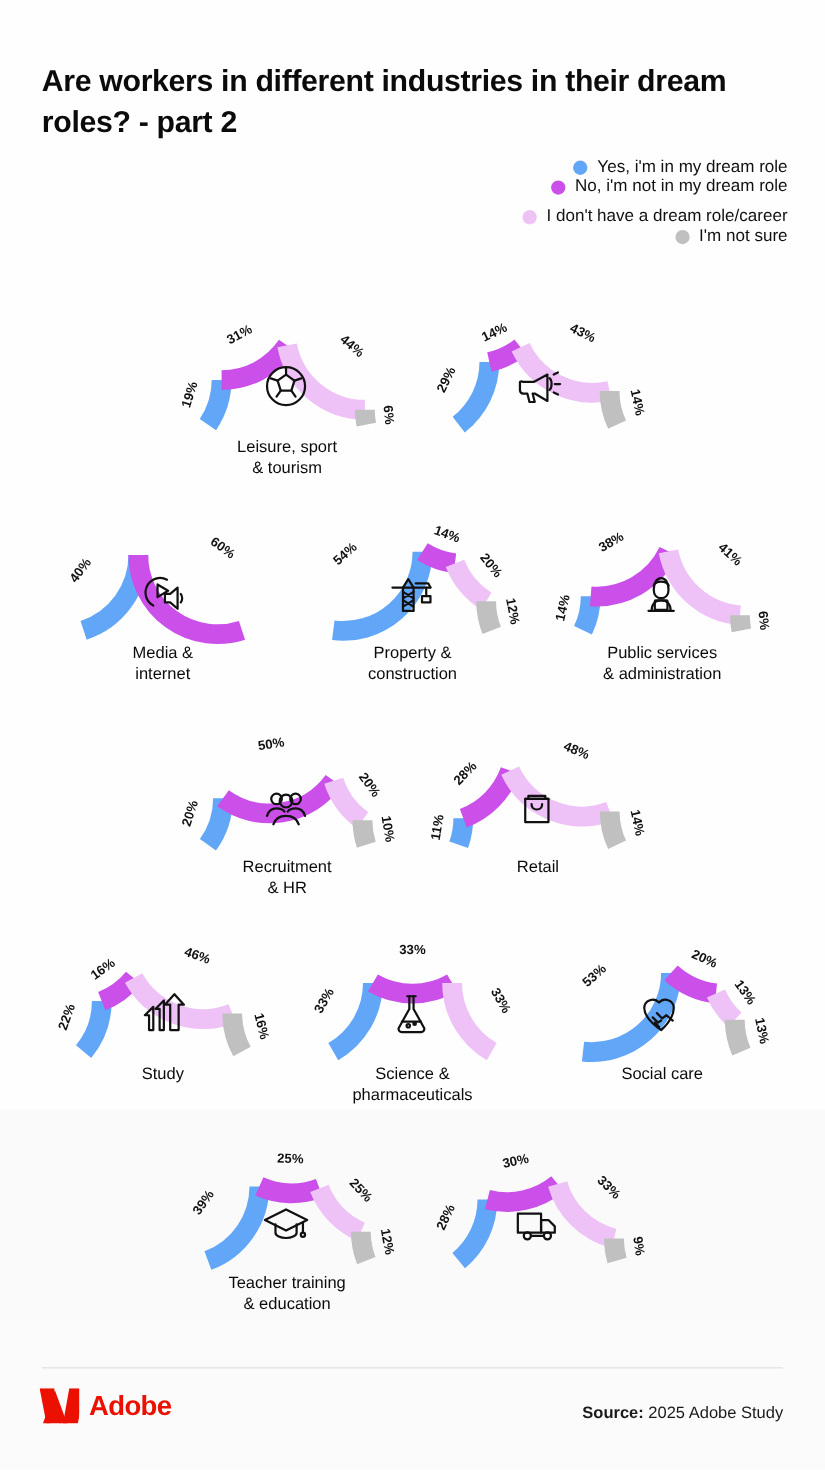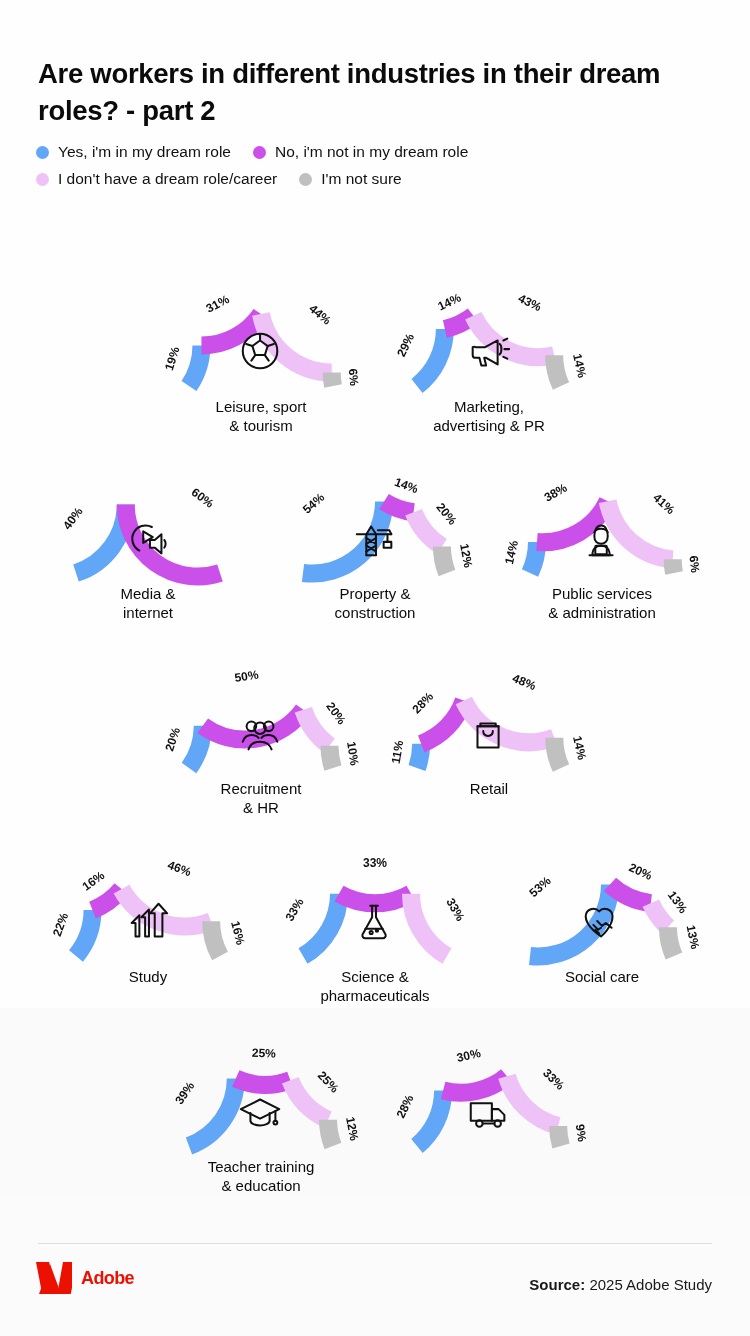--- a/index.html
+++ b/index.html
@@ -17,40 +17,40 @@
   .band-c{position:absolute;left:0;right:0;top:1198px;height:138px;background:#fbfbfb;}
 
   .content{position:relative;z-index:2;}
 
   .title{
     position:absolute;left:38px;top:56px;width:640px;
     font-size:27.5px;font-weight:bold;line-height:1.33;
     letter-spacing:-0.3px;color:#0b0b0b;
   }
   .legend{position:absolute;left:36px;top:143px;width:680px;}
-  .legend-row{display:flex;align-items:flex-start;margin-bottom:9px;}
+  .legend-row{display:flex;align-items:flex-end;margin-bottom:9px;flex-direction:column;}
   .legend-item{display:flex;align-items:center;}
   .legend-item .dot{
     width:13px;height:13px;border-radius:50%;display:inline-block;margin-right:9px;flex:none;
   }
   .legend-item .lbl{font-size:15.5px;color:#111;white-space:nowrap;}
   .legend-gap{width:22px;}
 
   .gauges{position:absolute;left:0;top:0;width:750px;}
   .gauge{position:absolute;width:230px;}
   .gauge svg{display:block;overflow:visible;}
   .gauge .caption{
     text-align:center;font-size:15px;font-weight:normal;line-height:1.25;color:#0b0b0b;
     margin-top:-2px;
   }
 
   .footer-rule{position:absolute;left:38px;top:1243px;width:674px;height:1px;background:#dedede;}
   .adobe{position:absolute;left:36px;top:1262px;display:flex;align-items:center;}
   .adobe .mark{width:36px;height:32px;margin-right:9px;}
-  .adobe .word{font-size:18px;font-weight:bold;color:#eb1000;letter-spacing:-0.6px;}
+  .adobe .word{font-size:25px;font-weight:bold;color:#eb1000;letter-spacing:-0.6px;}
   .source{position:absolute;right:38px;top:1276px;font-size:15px;color:#1a1a1a;}
   .source b{font-weight:bold;}
 </style>
 </head>
 <body>
 
 <div class="page">
   <div class="band-a"></div>
   <div class="band-b"></div>
   <div class="band-c"></div>
@@ -111,21 +111,20 @@
             <g transform="translate(91 60) scale(0.96)" fill="none" stroke="#111" stroke-width="2.1" stroke-linecap="round" stroke-linejoin="round">
               <path d="M8 20v8a3 3 0 003 3h4l2 8h5l-2-8h2l12 7V13L21 20H11a3 3 0 00-3 0z"></path>
     <path d="M36 16.5c2.6 1.6 2.6 9.4 0 11"></path>
               <path d="M40 13l4-2M41 22h5M40 30l4 2"></path>
             </g>
             <text x="32.4" y="77.5" transform="rotate(-63.9 32.4 77.5)" text-anchor="middle" dominant-baseline="middle" font-family="Liberation Sans, sans-serif" font-size="12" font-weight="bold" fill="#111">29%</text>
             <text x="75.8" y="34.8" transform="rotate(-25.2 75.8 34.8)" text-anchor="middle" dominant-baseline="middle" font-family="Liberation Sans, sans-serif" font-size="12" font-weight="bold" fill="#111">14%</text>
             <text x="155.5" y="35.4" transform="rotate(26.1 155.5 35.4)" text-anchor="middle" dominant-baseline="middle" font-family="Liberation Sans, sans-serif" font-size="12" font-weight="bold" fill="#111">43%</text>
             <text x="204.8" y="97.9" transform="rotate(77.4 204.8 97.9)" text-anchor="middle" dominant-baseline="middle" font-family="Liberation Sans, sans-serif" font-size="12" font-weight="bold" fill="#111">14%</text>
      </svg>
-     <div class="caption">Marketing,<br>advertising &amp; PR</div>
         </div>
         <div class="gauge" style="left: 33px; top: 455px;">
           <svg width="230" height="132" viewBox="0 0 230 132">
        <path d="M 92.75077640500379 49.52393082674894 A 72 72 0 0 1 43 117.99999999999999" fill="none" stroke="#62a6f7" stroke-width="18"></path>
             <path d="M 187 118 A 72 72 0 0 1 92.75077640500379 49.52393082674894" fill="none" stroke="#cb4fe9" stroke-width="18"></path>
             <g transform="translate(91 60) scale(0.96)" fill="none" stroke="#111" stroke-width="2.1" stroke-linecap="round" stroke-linejoin="round">
               <path d="M29 12.5A13 13 0 1016 37"></path>
               <polygon points="20,17 30,23 20,29"></polygon>
     <path d="M27 26v8h5l7 6V20l-7 6h-5z"></path>
               <path d="M42 26c1.8 2 1.8 6 0 8"></path>

